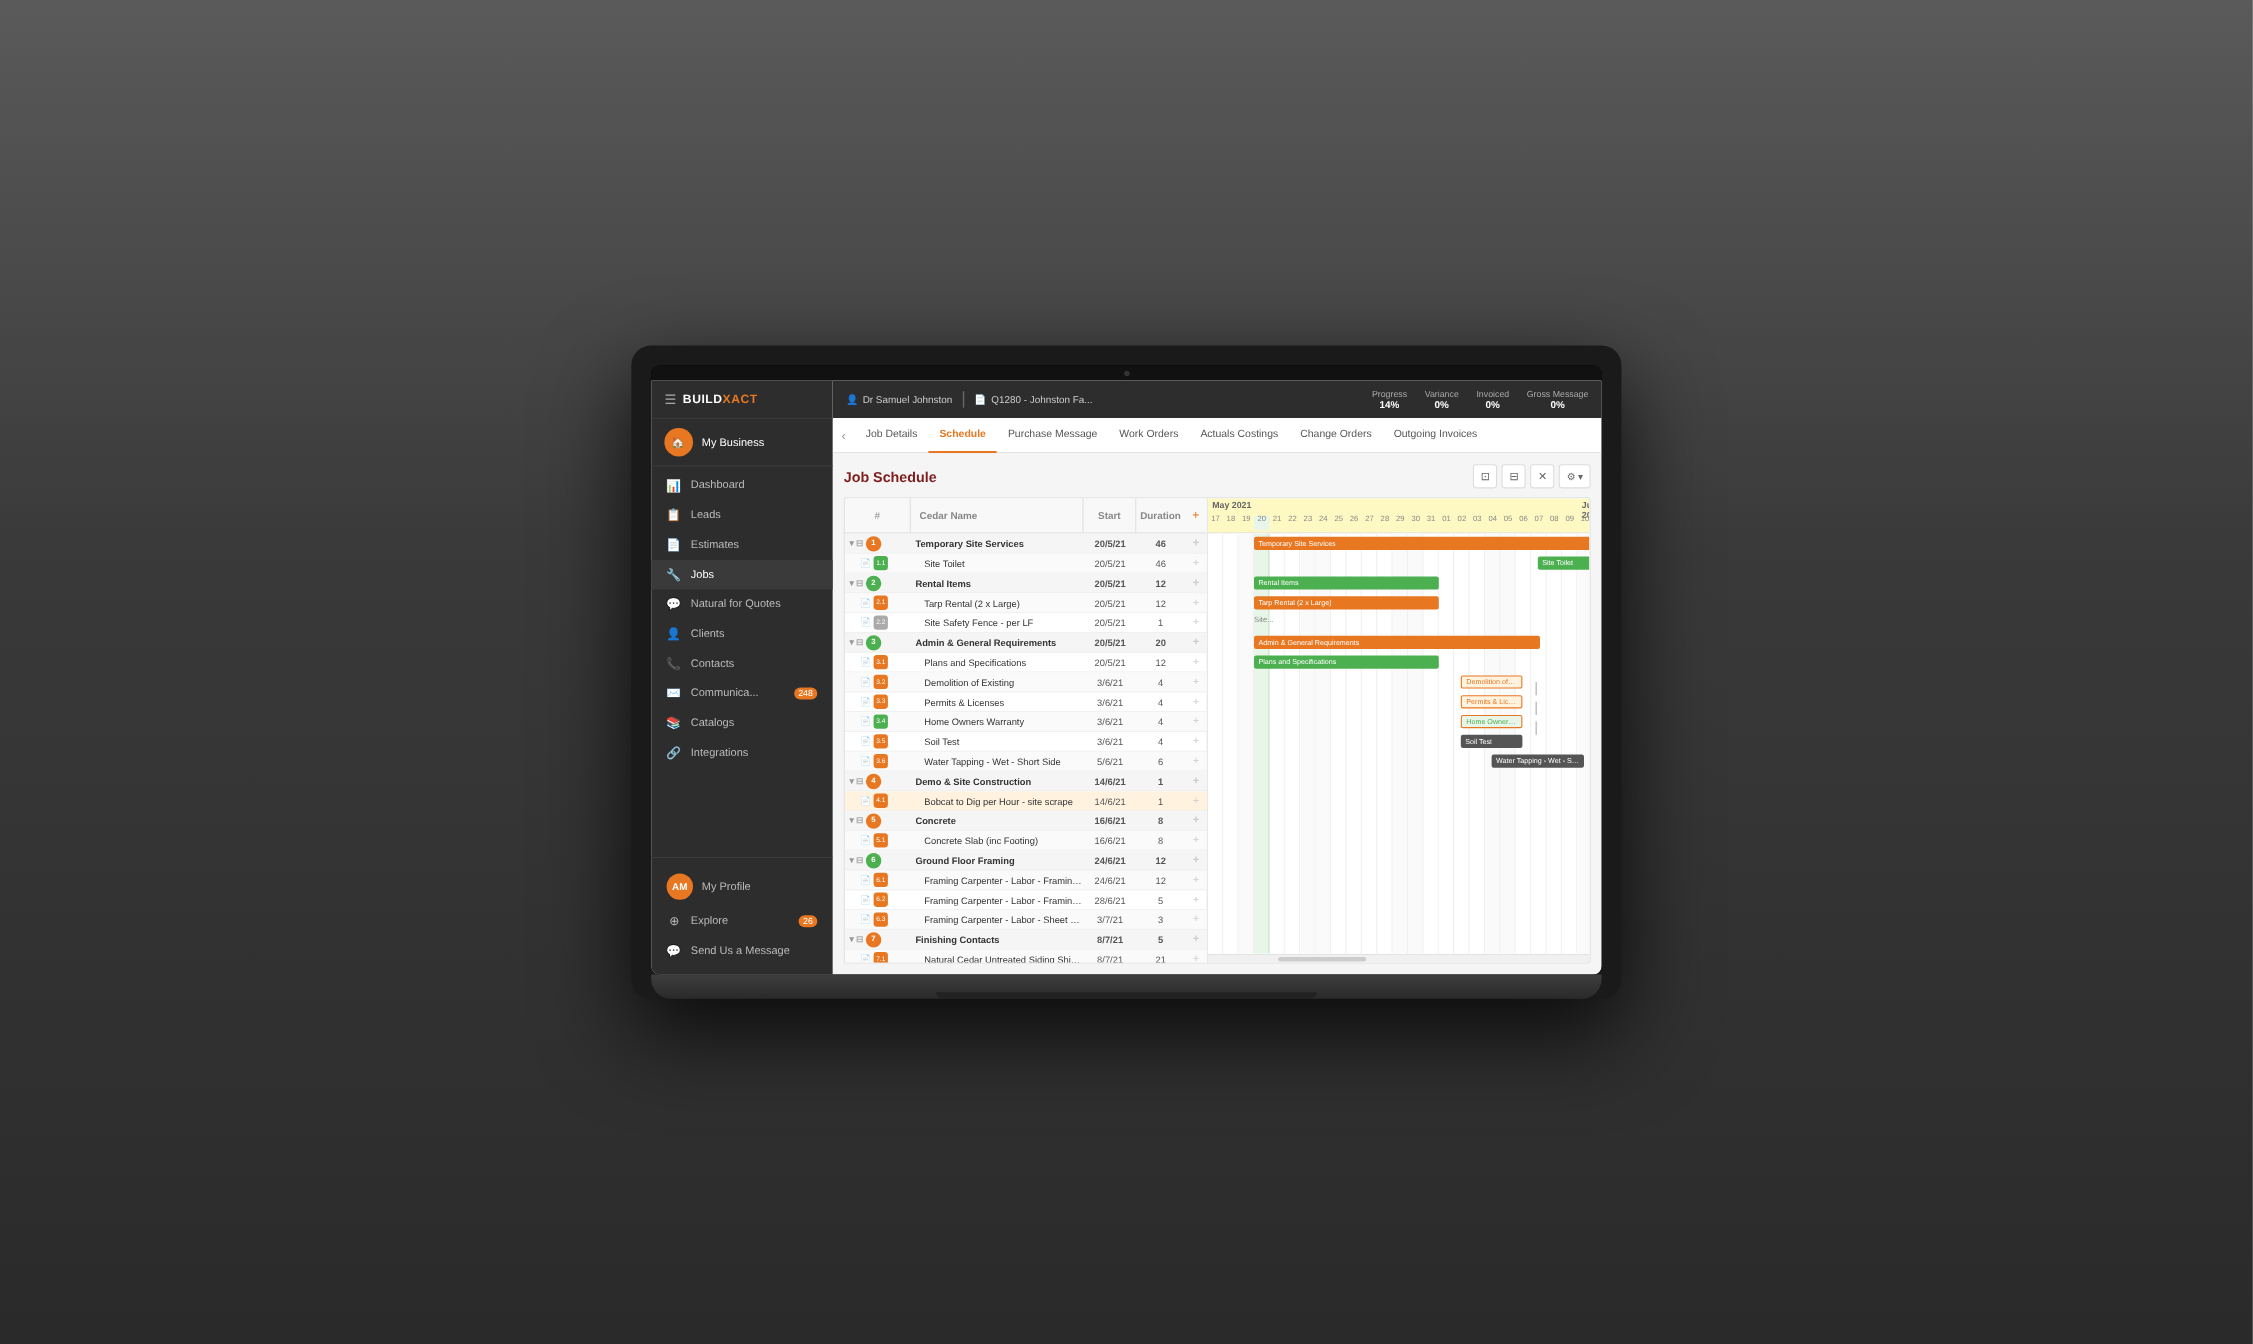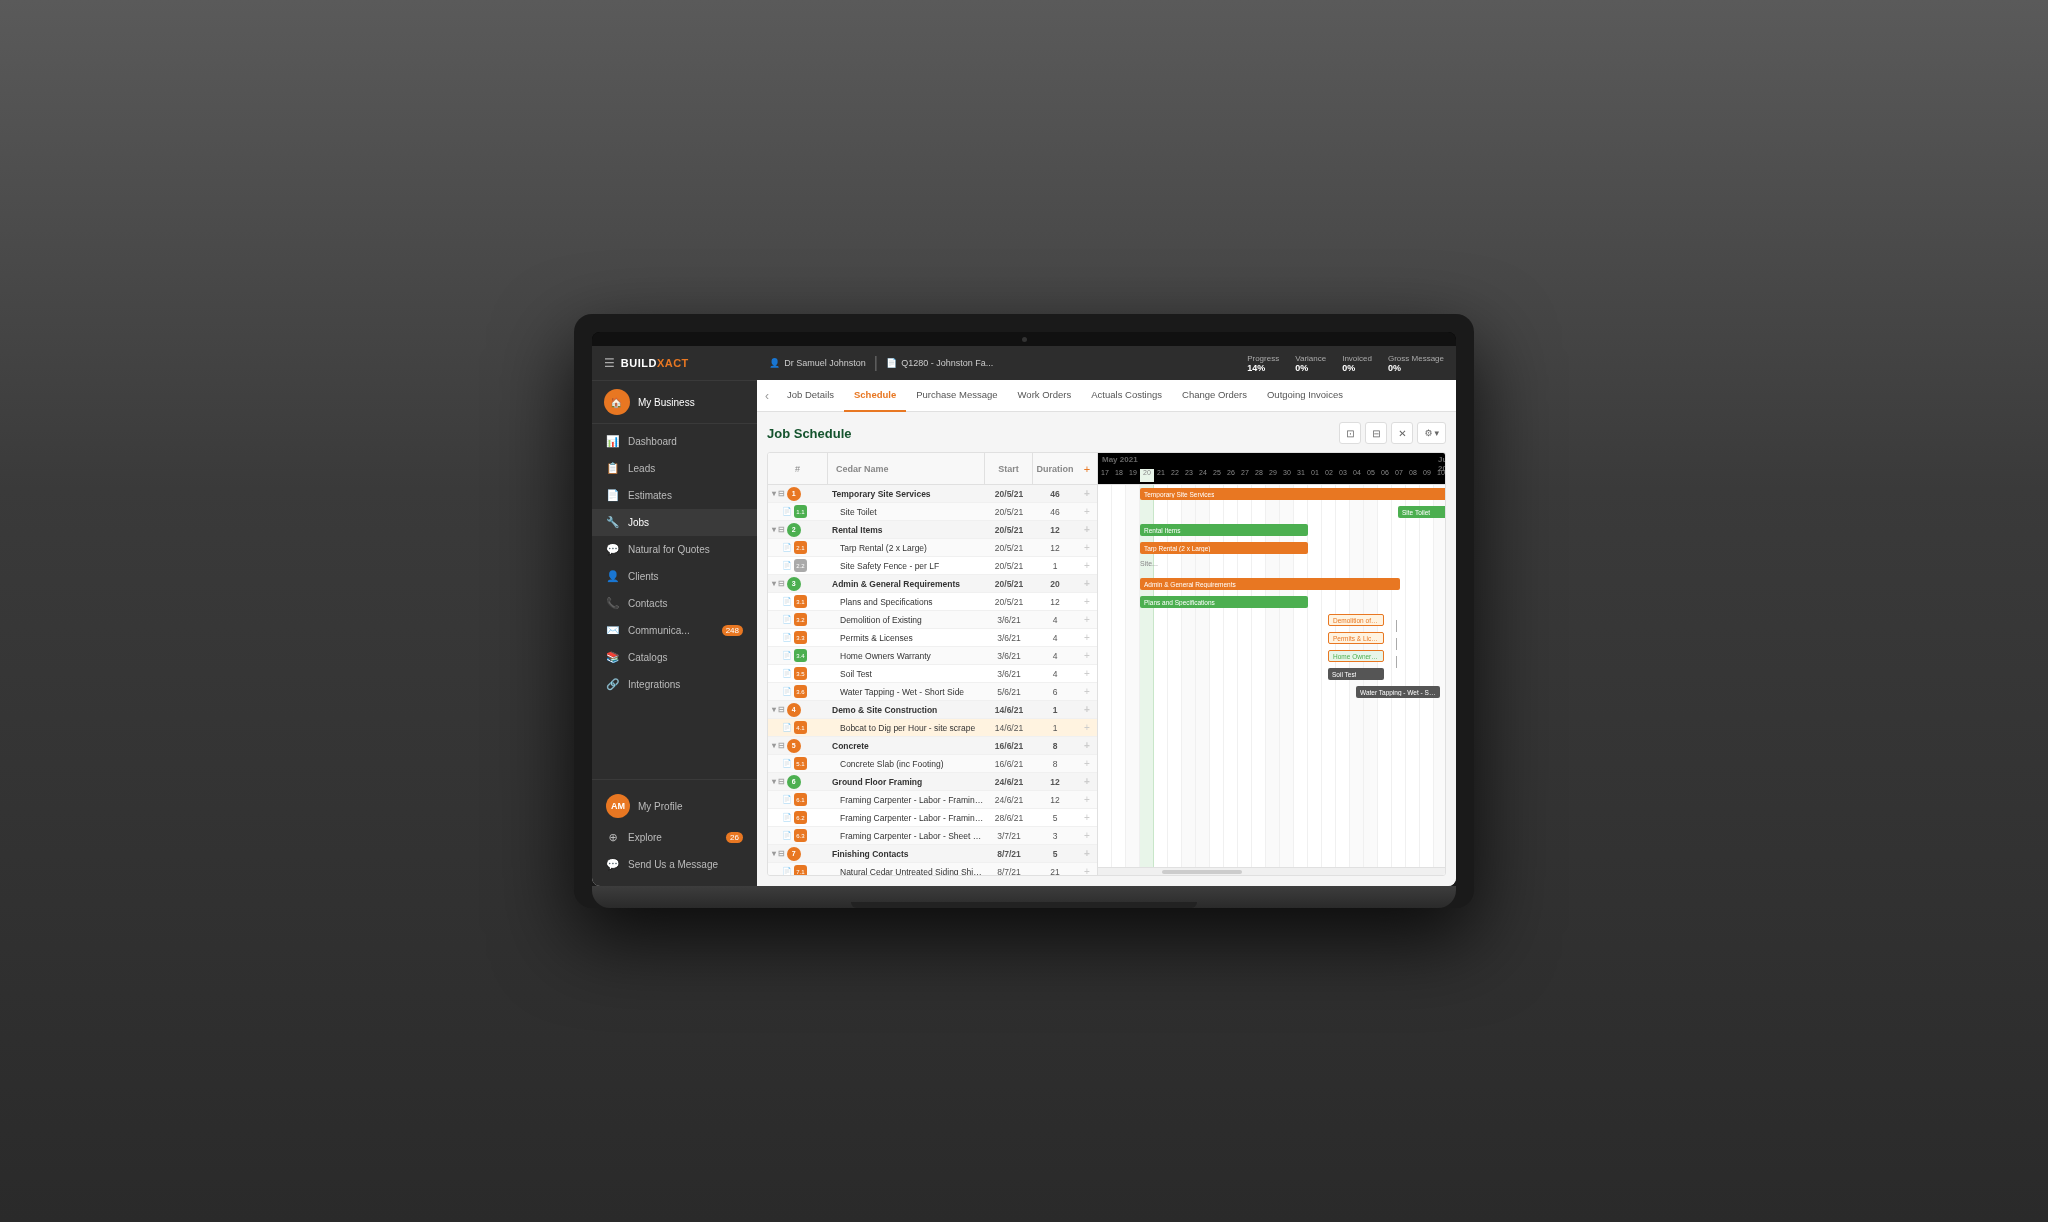--- a/index.html
+++ b/index.html
@@ -179,20 +179,21 @@
       display: flex;
       align-items: center;
       gap: 4px;
     }
     .breadcrumb-sep { color: #666; }
     .topbar-stats {
       display: flex;
       gap: 16px;
     }
     .stat-item {
+      text-align: center;
     }
     .stat-label { color: #aaa; font-size: 8px; }
     .stat-value { color: #fff; font-size: 9px; font-weight: 600; }
 
     
     .nav-tabs {
       background: #fff;
       display: flex;
       align-items: center;
       border-bottom: 1px solid #e0e0e0;
@@ -233,21 +234,21 @@
     }
     .schedule-header {
       display: flex;
       align-items: center;
       justify-content: space-between;
       margin-bottom: 8px;
     }
     .schedule-title {
       font-size: 13px;
       font-weight: 600;
-      color: #14532d;
+      color: #7f1d1d;
     }
     .schedule-actions {
       display: flex;
       gap: 4px;
       align-items: center;
     }
     .action-btn {
       width: 22px; height: 22px;
       border: 1px solid #ddd;
       background: #fff;
@@ -397,21 +398,21 @@
 
     
     .gantt-right {
       flex: 1;
       overflow: hidden;
       display: flex;
       flex-direction: column;
     }
     .gantt-timeline-header {
       height: 32px;
-      background: #000000;
+      background: #fef9c3;
       border-bottom: 1px solid #e0e0e0;
       position: relative;
       overflow: hidden;
     }
     .timeline-month {
       position: absolute;
       top: 2px;
       font-size: 8px;
       color: #666;
       font-weight: 600;

